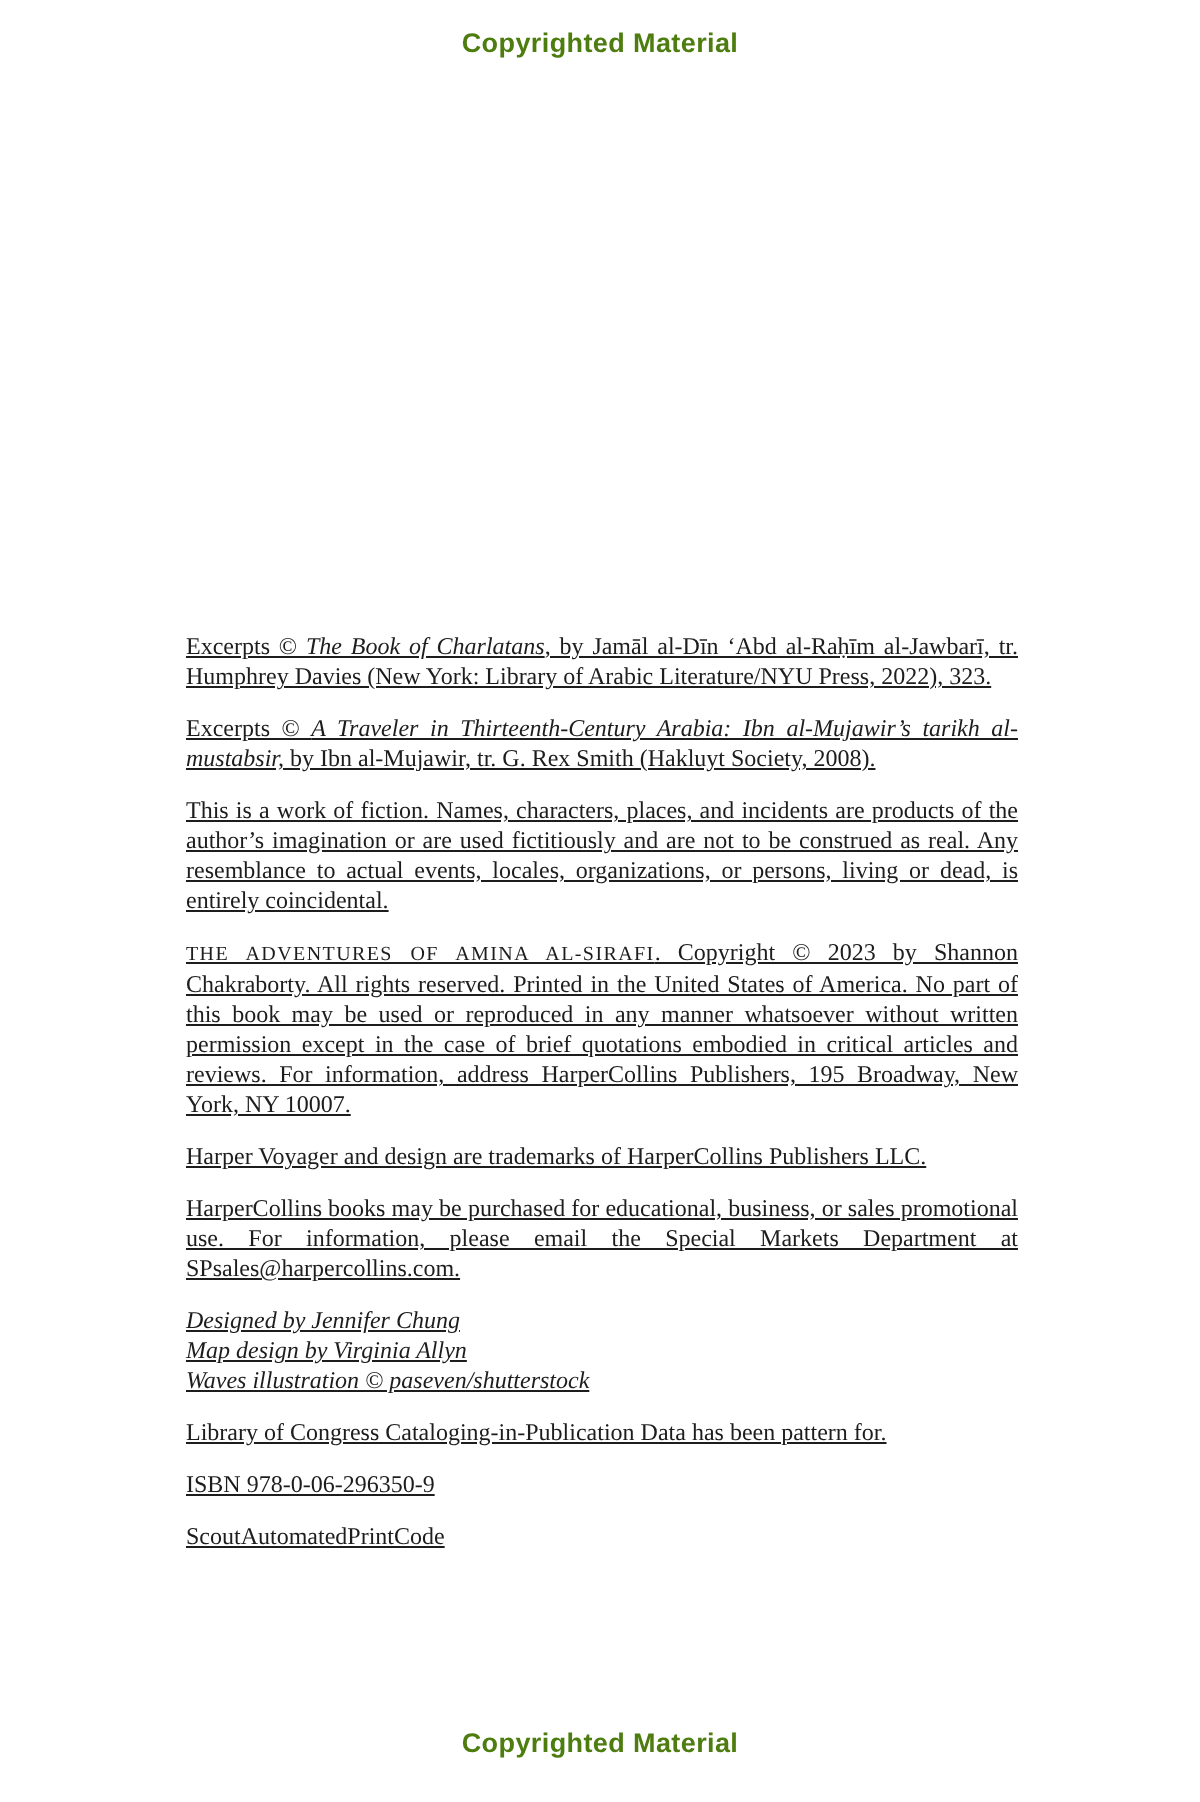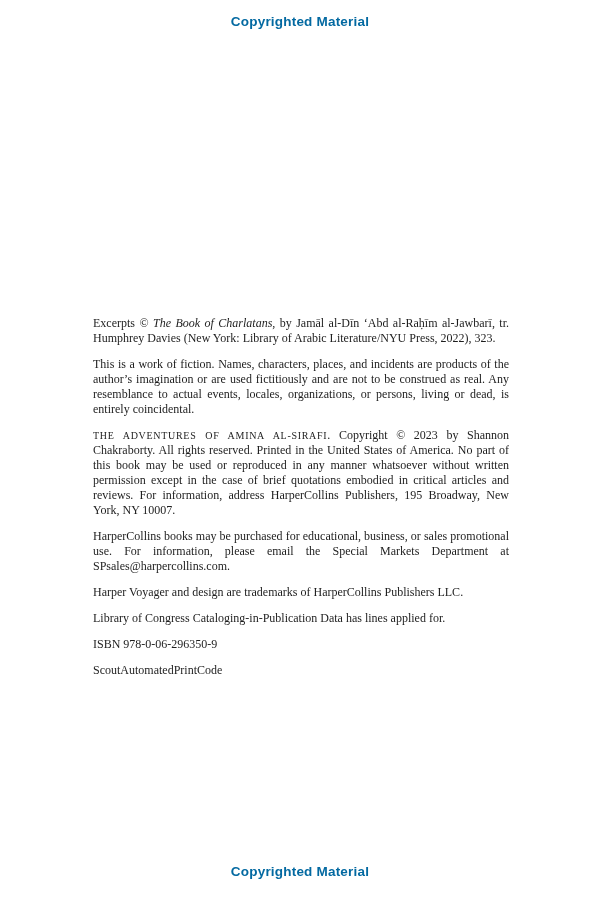--- a/index.html
+++ b/index.html
@@ -15,61 +15,66 @@
     overflow: hidden;
   }
   .banner {
     position: absolute;
     left: 0;
     width: 100%;
     text-align: center;
     font-family: "Liberation Sans", "DejaVu Sans", sans-serif;
     font-weight: 700;
     font-size: 13.5px;
-    color: #0369a1;
+    color: #4d7c0f;
     letter-spacing: 0.2px;
   }
   .banner.top { top: 14px; }
   .banner.bottom { top: 864px; }
   .colophon {
     position: absolute;
     left: 93px;
     top: 316px;
     width: 416px;
     font-family: "Liberation Serif", "DejaVu Serif", serif;
     font-size: 12px;
     line-height: 15px;
     color: #1d1d1d;
     text-align: justify;
   }
   .colophon p {
     margin: 0 0 11px 0;
+    text-decoration: underline;
   }
   .colophon p:last-child { margin-bottom: 16px; }
   .seg-r { font-style: normal; }
   .seg-i { font-style: italic; }
   .seg-sc {
     font-size: 10px;
     letter-spacing: 0.7px;
   }
   .seg-block { display: block; }
 </style>
 </head>
 <body>
 
 <div class="page">
   <div class="banner top">Copyrighted Material</div>
 
   <main class="colophon">
       <p><span class="seg-r">Excerpts © </span><span class="seg-i">The Book of Charlatans</span><span class="seg-r">, by Jamāl al-Dīn ‘Abd al-Raḥīm al-Jawbarī, tr. Humphrey Davies (New York: Library of Arabic Literature/NYU Press, 2022), 323.</span></p>
+      <p><span class="seg-r">Excerpts © </span><span class="seg-i">A Traveler in Thirteenth-Century Arabia: Ibn al-Mujawir’s tarikh al-mustabsir,</span><span class="seg-r"> by Ibn al-Mujawir, tr. G. Rex Smith (Hakluyt Society, 2008).</span></p>
       <p><span class="seg-r">This is a work of fiction. Names, characters, places, and incidents are products of the author’s imagination or are used fictitiously and are not to be construed as real. Any resemblance to actual events, locales, organizations, or persons, living or dead, is entirely coincidental.</span></p>
       <p><span class="seg-sc">THE ADVENTURES OF AMINA AL-SIRAFI</span><span class="seg-r">. Copyright © 2023 by Shannon Chakraborty. All rights reserved. Printed in the United States of America. No part of this book may be used or reproduced in any manner whatsoever without written permission except in the case of brief quotations embodied in critical articles and reviews. For information, address HarperCollins Publishers, 195 Broadway, New York, NY 10007.</span></p>
+      <p><span class="seg-r">Harper Voyager and design are trademarks of HarperCollins Publishers LLC.</span></p>
       <p><span class="seg-r">HarperCollins books may be purchased for educational, business, or sales promotional use. For information, please email the Special Markets Department at SPsales@harpercollins.com.</span></p>
-      <p><span class="seg-r">Harper Voyager and design are trademarks of HarperCollins Publishers LLC.</span></p>
       <p>
+        <span class="seg-i seg-block">Designed by Jennifer Chung</span>
+        <span class="seg-i seg-block">Map design by Virginia Allyn</span>
+        <span class="seg-i seg-block">Waves illustration © paseven/shutterstock</span>
       </p>
-      <p><span class="seg-r">Library of Congress Cataloging-in-Publication Data has lines applied for.</span></p>
+      <p><span class="seg-r">Library of Congress Cataloging-in-Publication Data has been pattern for.</span></p>
       <p><span class="seg-r">ISBN 978-0-06-296350-9</span></p>
       <p><span class="seg-r">ScoutAutomatedPrintCode</span></p>
     </main>
 
   <div class="banner bottom">Copyrighted Material</div>
 </div>
 
 </body></html>

